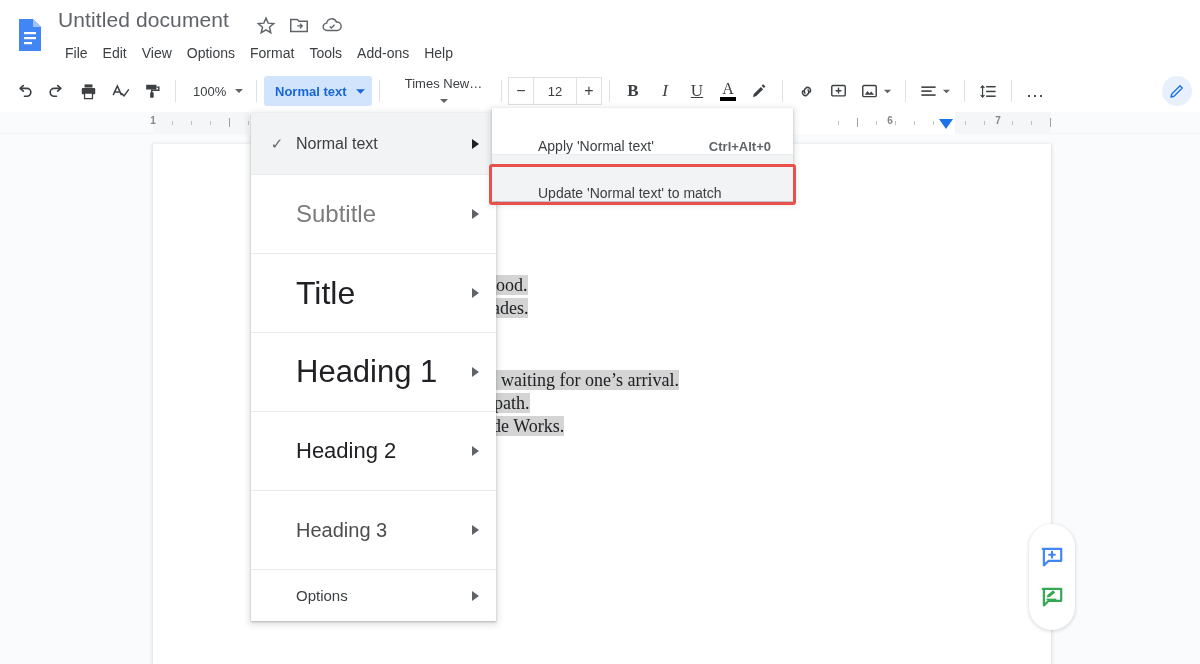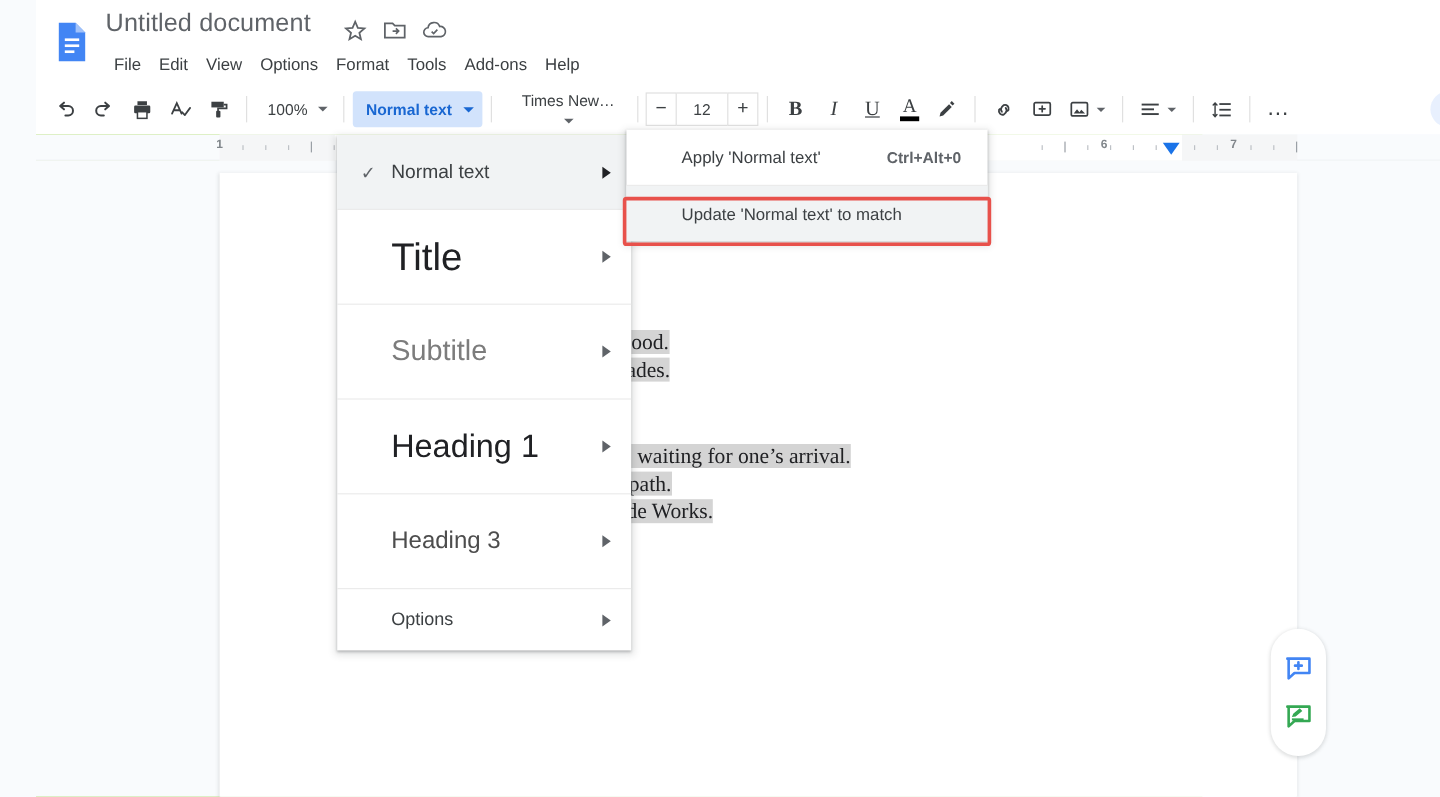--- a/index.html
+++ b/index.html
@@ -3,21 +3,21 @@
 <meta charset="utf-8">
 <style>
   * { box-sizing: border-box; }
   html, body {
     margin: 0; padding: 0;
     width: 1200px; height: 664px;
     font-family: "Liberation Sans", sans-serif;
     background: #f9fbfd;
     overflow: hidden;
   }
-  #app { position: relative; width: 972px; height: 664px; background: #84cc16; margin-left: 30px; }
+  #app { position: relative; width: 972px; height: 664px; background: #f9a8d4; }
 
   
   .header { position: absolute; left: 0; top: 0; width: 1200px; height: 70px; background: #ffffff; }
   .docs-logo { position: absolute; left: 10px; top: 15px; width: 40px; height: 40px; }
   .docs-logo svg { display: block; }
   .doc-title {
     position: absolute; left: 58px; top: 8px;
     font-size: 21px; color: #5f6368; letter-spacing: 0.1px;
     white-space: nowrap;
   }
@@ -159,36 +159,36 @@
   }
   .style-row.selected .arrow { border-left-color: #202124; }
 
   .sr-normal { height: 62px; }
   .sr-normal .name { font-size: 16px; }
   .sr-title { height: 79px; }
   .sr-title .name { font-size: 32px; color: #202124; }
   .sr-subtitle { height: 79px; }
   .sr-subtitle .name { font-size: 24px; color: #7c7c7c; }
   .sr-h1 { height: 79px; }
-  .sr-h1 .name { font-size: 27px; color: #202124; text-align: center; }
+  .sr-h1 .name { font-size: 31px; color: #202124; text-align: center; }
   .sr-h2 { height: 79px; }
   .sr-h2 .name { font-size: 22px; color: #202124; }
   .sr-h3 { height: 79px; }
   .sr-h3 .name { font-size: 20px; color: #4d4d4d; }
   .sr-options { height: 51px; }
   .sr-options .name { font-size: 15px; color: #3c4043; }
 
   
   .submenu {
     position: absolute; left: 492px; top: 108px; width: 301px;
     background: #fff; box-shadow: 0 2px 6px 2px rgba(60,64,67,.15), 0 1px 2px rgba(60,64,67,.3);
     z-index: 50;
   }
   .sub-row {
-    position: relative; height: 46px; display: flex; align-items: center; cursor: pointer;
+    position: relative; height: 46px; display: flex; align-items: flex-end; cursor: pointer;
     padding: 0 22px 0 46px; font-size: 14px; color: #3c4043;
   }
   .sub-divider { height: 1px; background: #ebebeb; margin: 0; }
   .sub-row .shortcut { margin-left: auto; font-size: 13px; color: #5f6368; font-weight: bold; }
   .sub-row.highlighted { background: #f1f3f4; }
   .hl-box {
     position: absolute; left: 489px; top: 164px; width: 307px; height: 41px;
     border: 3px solid #e8514b; border-radius: 3px; z-index: 60; pointer-events: none;
   }
 </style>
@@ -461,33 +461,38 @@
       </div>
     </div>
   </div>
 
   <div class="styles-menu">
     <div class="style-row sr-normal selected">
       <span class="check">✓</span>
       <span class="name">Normal text</span>
       <span class="arrow"></span>
     </div>
+    <div class="style-row sr-subtitle">
+      <span class="check"></span>
+      <span class="name">Subtitle</span>
+      <span class="arrow"></span>
+    </div>
     <div class="style-row sr-title">
       <span class="check"></span>
       <span class="name">Title</span>
       <span class="arrow"></span>
     </div>
-    <div class="style-row sr-subtitle">
-      <span class="check"></span>
-      <span class="name">Subtitle</span>
-      <span class="arrow"></span>
-    </div>
     <div class="style-row sr-h1">
       <span class="check"></span>
       <span class="name">Heading 1</span>
+      <span class="arrow"></span>
+    </div>
+    <div class="style-row sr-h2">
+      <span class="check"></span>
+      <span class="name">Heading 2</span>
       <span class="arrow"></span>
     </div>
     <div class="style-row sr-h3">
       <span class="check"></span>
       <span class="name">Heading 3</span>
       <span class="arrow"></span>
     </div>
     <div class="style-row sr-options">
       <span class="check"></span>
       <span class="name">Options</span>

